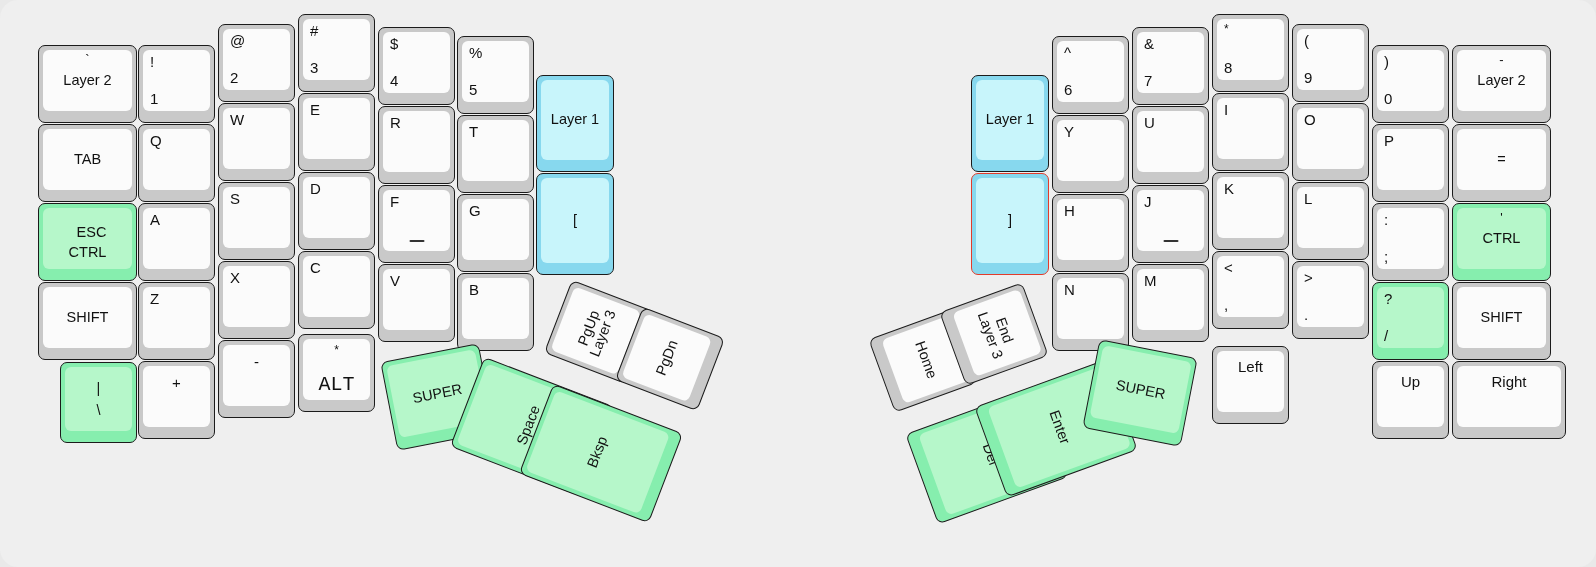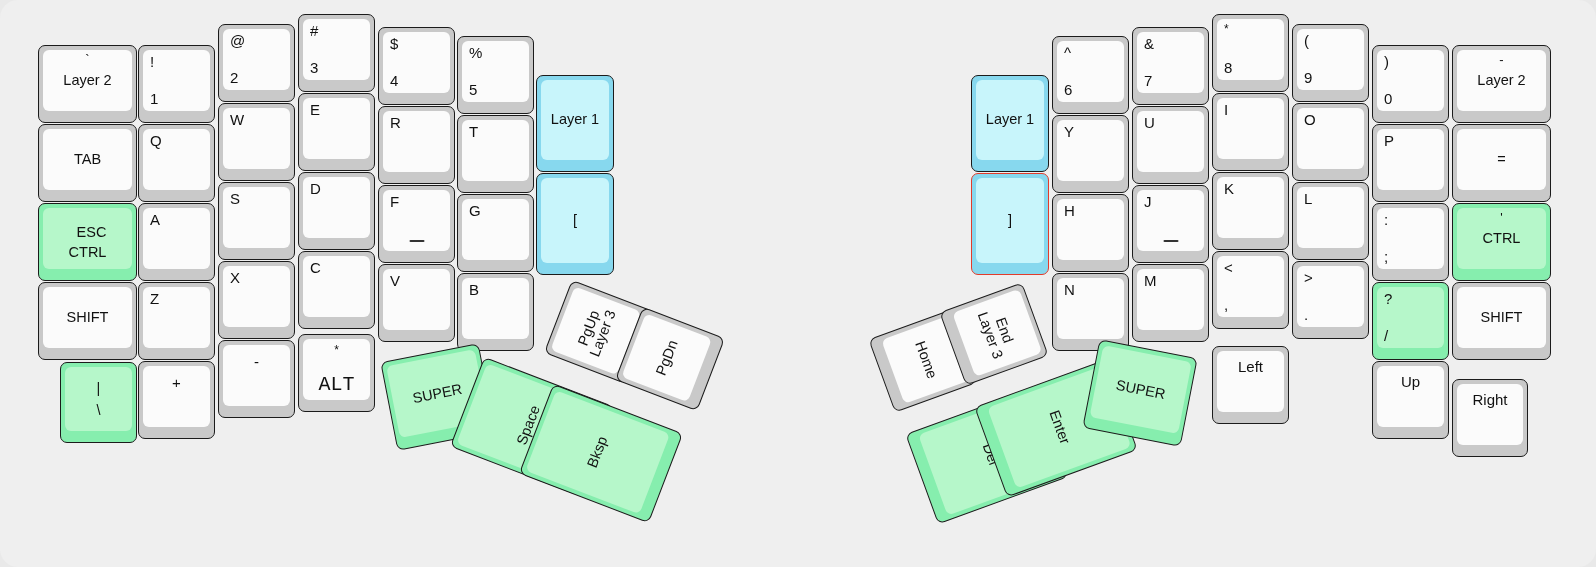--- a/index.html
+++ b/index.html
@@ -413,21 +413,21 @@
     <div class="cap">
       <span class="lg topc">'</span>
       <span class="lg ctr">CTRL</span>
     </div>
   </div>
   <div class="key" style="left:1452px;top:282px;width:99px;height:78px;">
     <div class="cap">
       <span class="lg ctr">SHIFT</span>
     </div>
   </div>
-  <div class="key" style="left:1452px;top:379px;width:76px;height:78px;text-decoration:underline;">
+  <div class="key" style="left:1452px;top:361px;width:114px;height:78px;text-decoration:underline;">
     <div class="cap">
       <span class="lg topc" style="top:8px;font-size:15px;">Right</span>
     </div>
   </div>
 
   <div class="key thumb" style="left:884px;top:317px;width:78px;height:88px;transform:rotate(-290deg);">
     <div class="cap">
       <span class="lg ctr">Home</span>
     </div>
   </div>

